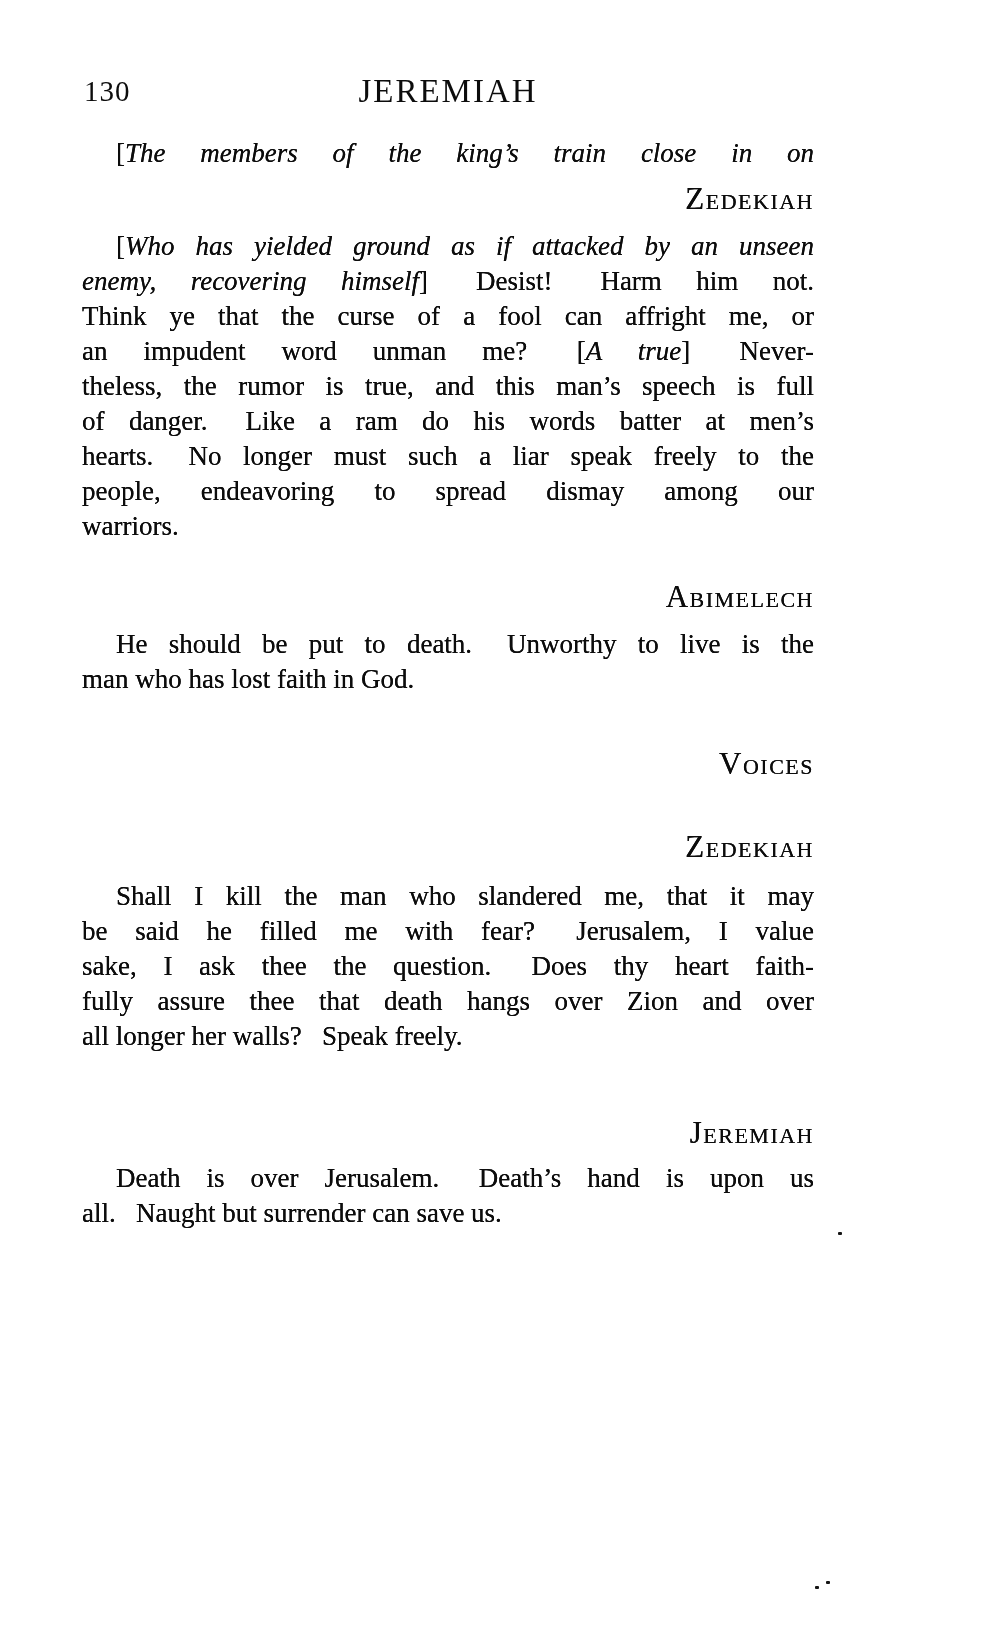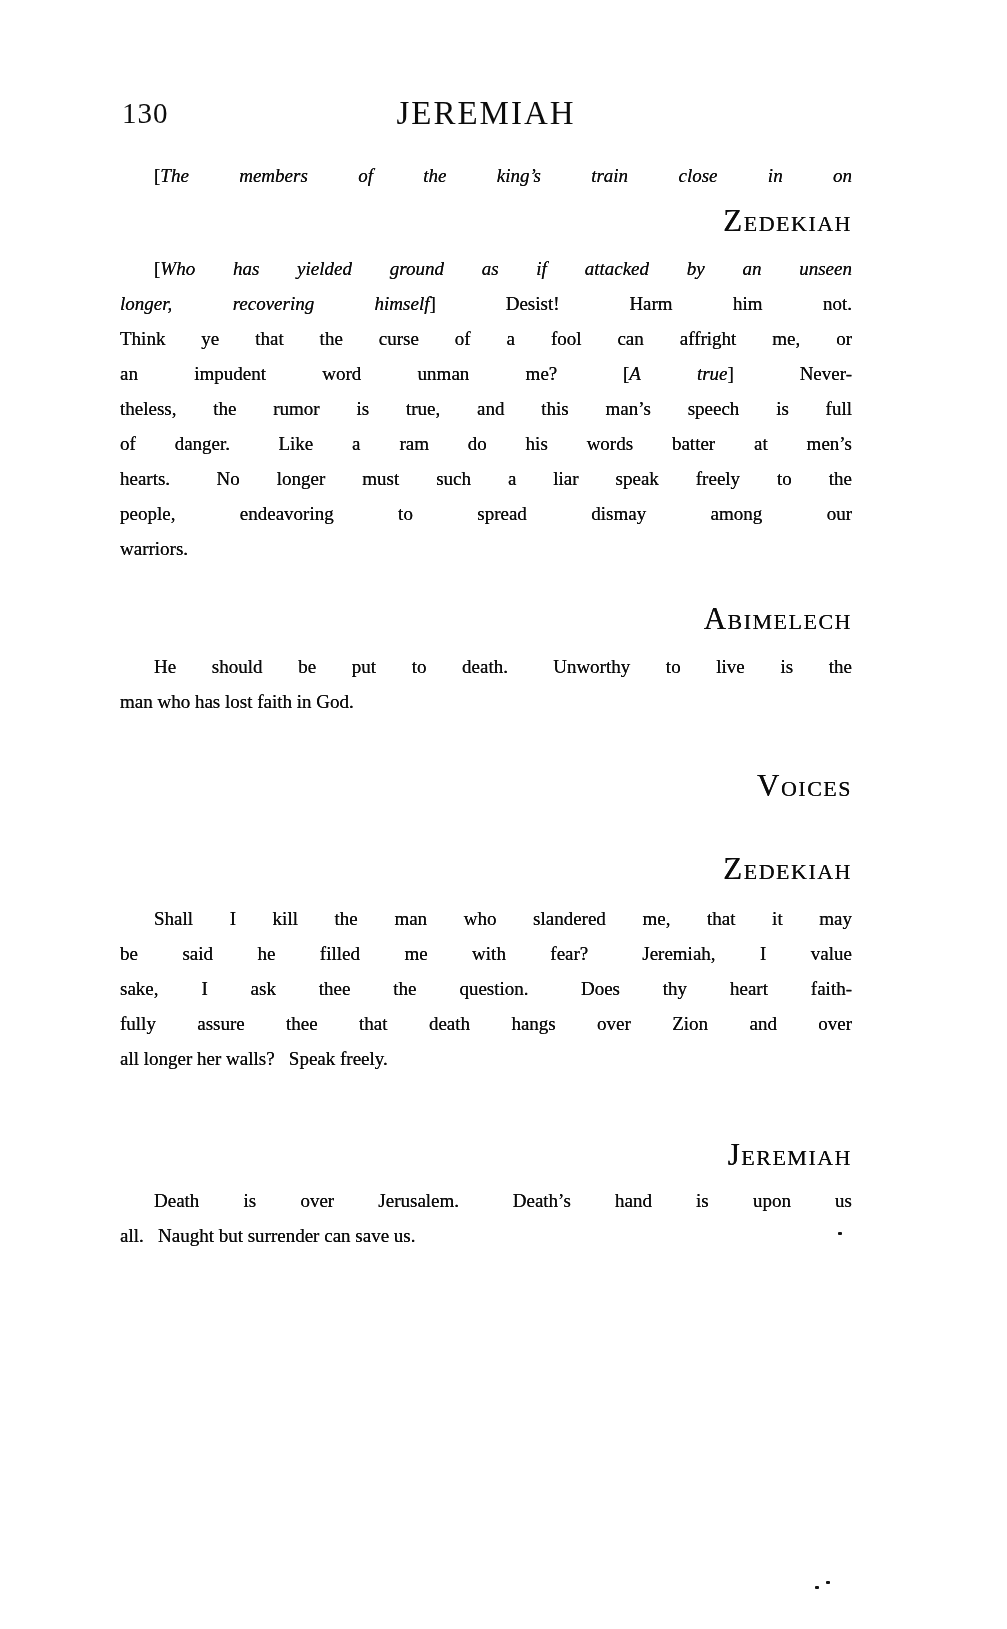--- a/index.html
+++ b/index.html
@@ -7,22 +7,22 @@
     width:1007px;height:1629px;
     background:#ffffff;
     color:#0c0c0c;
     font-family:"Liberation Serif","DejaVu Serif",serif;
     position:relative;
     overflow:hidden;
   }
   .sheet{
     position:relative;
     width:732px;
-    margin-left:120px;
-    padding-top:98px;
+    margin-left:82px;
+    padding-top:76px;
   }
   
   .pagehead{
     position:relative;
     height:30px;
     line-height:30px;
   }
   .pagenum{
     position:absolute;
     left:2px;bottom:0;
@@ -36,21 +36,21 @@
     letter-spacing:2px;
   }
   
   p,h2{margin:0;padding:0;font-weight:normal;}
   .line{
     display:block;
     text-align:justify;
     line-height:35px;
     height:35px;
     overflow:hidden;
-    font-size:19px;
+    font-size:27px;
     text-shadow:0 0 0.4px currentColor;
   }
   .line.j{text-align-last:justify;}
   .line.ind{text-indent:34px;}
   .italic{font-style:italic;}
   .roman{font-style:normal;}
   .smallcaps{font-variant:small-caps;letter-spacing:1.5px;}
   .speaker{
     text-align:right;
     font-variant:small-caps;
@@ -88,39 +88,39 @@
     <span class="pagenum">130</span>
     <span class="running">JEREMIAH</span>
   </div>
   <section id="content">
       <p class="stage b0">
         <span class="line j ind"><span class="roman">[</span><span class="italic">The members of the king’s train close in on</span></span>
       </p>
       <h2 class="speaker b1">Zedekiah</h2>
       <p class="speech b2">
         <span class="line j ind"><span class="roman">[</span><span class="italic">Who has yielded ground as if attacked by an unseen</span></span>
-        <span class="line j"><span class="italic">longer, recovering himself</span><span class="roman">]  Desist!  Harm him not.</span></span>
+        <span class="line j"><span class="italic">enemy, recovering himself</span><span class="roman">]  Desist!  Harm him not.</span></span>
         <span class="line j"><span class="roman">Think ye that the curse of a fool can affright me, or</span></span>
         <span class="line j"><span class="roman">an impudent word unman me?  [</span><span class="italic">A true</span><span class="roman">]  Never-</span></span>
         <span class="line j"><span class="roman">theless, the rumor is true, and this man’s speech is full</span></span>
         <span class="line j"><span class="roman">of danger.  Like a ram do his words batter at men’s</span></span>
         <span class="line j"><span class="roman">hearts.  No longer must such a liar speak freely to the</span></span>
         <span class="line j"><span class="roman">people, endeavoring to spread dismay among our</span></span>
         <span class="line"><span class="roman">warriors.</span></span>
       </p>
       <h2 class="speaker b3">Abimelech</h2>
       <p class="speech b4">
         <span class="line j ind"><span class="roman">He should be put to death.  Unworthy to live is the</span></span>
         <span class="line"><span class="roman">man who has lost faith in God.</span></span>
       </p>
       <h2 class="speaker b5">Voices</h2>
       <h2 class="speaker b7">Zedekiah</h2>
       <p class="speech b8">
         <span class="line j ind"><span class="roman">Shall I kill the man who slandered me, that it may</span></span>
-        <span class="line j"><span class="roman">be said he filled me with fear?  Jeremiah, I value</span></span>
+        <span class="line j"><span class="roman">be said he filled me with fear?  Jerusalem, I value</span></span>
         <span class="line j"><span class="roman">sake, I ask thee the question.  Does thy heart faith-</span></span>
         <span class="line j"><span class="roman">fully assure thee that death hangs over Zion and over</span></span>
         <span class="line"><span class="roman">all longer her walls?  Speak freely.</span></span>
       </p>
       <h2 class="speaker b9">Jeremiah</h2>
       <p class="speech b10">
         <span class="line j ind"><span class="roman">Death is over Jerusalem.  Death’s hand is upon us</span></span>
         <span class="line"><span class="roman">all.  Naught but surrender can save us.</span></span>
       </p>
     </section>

